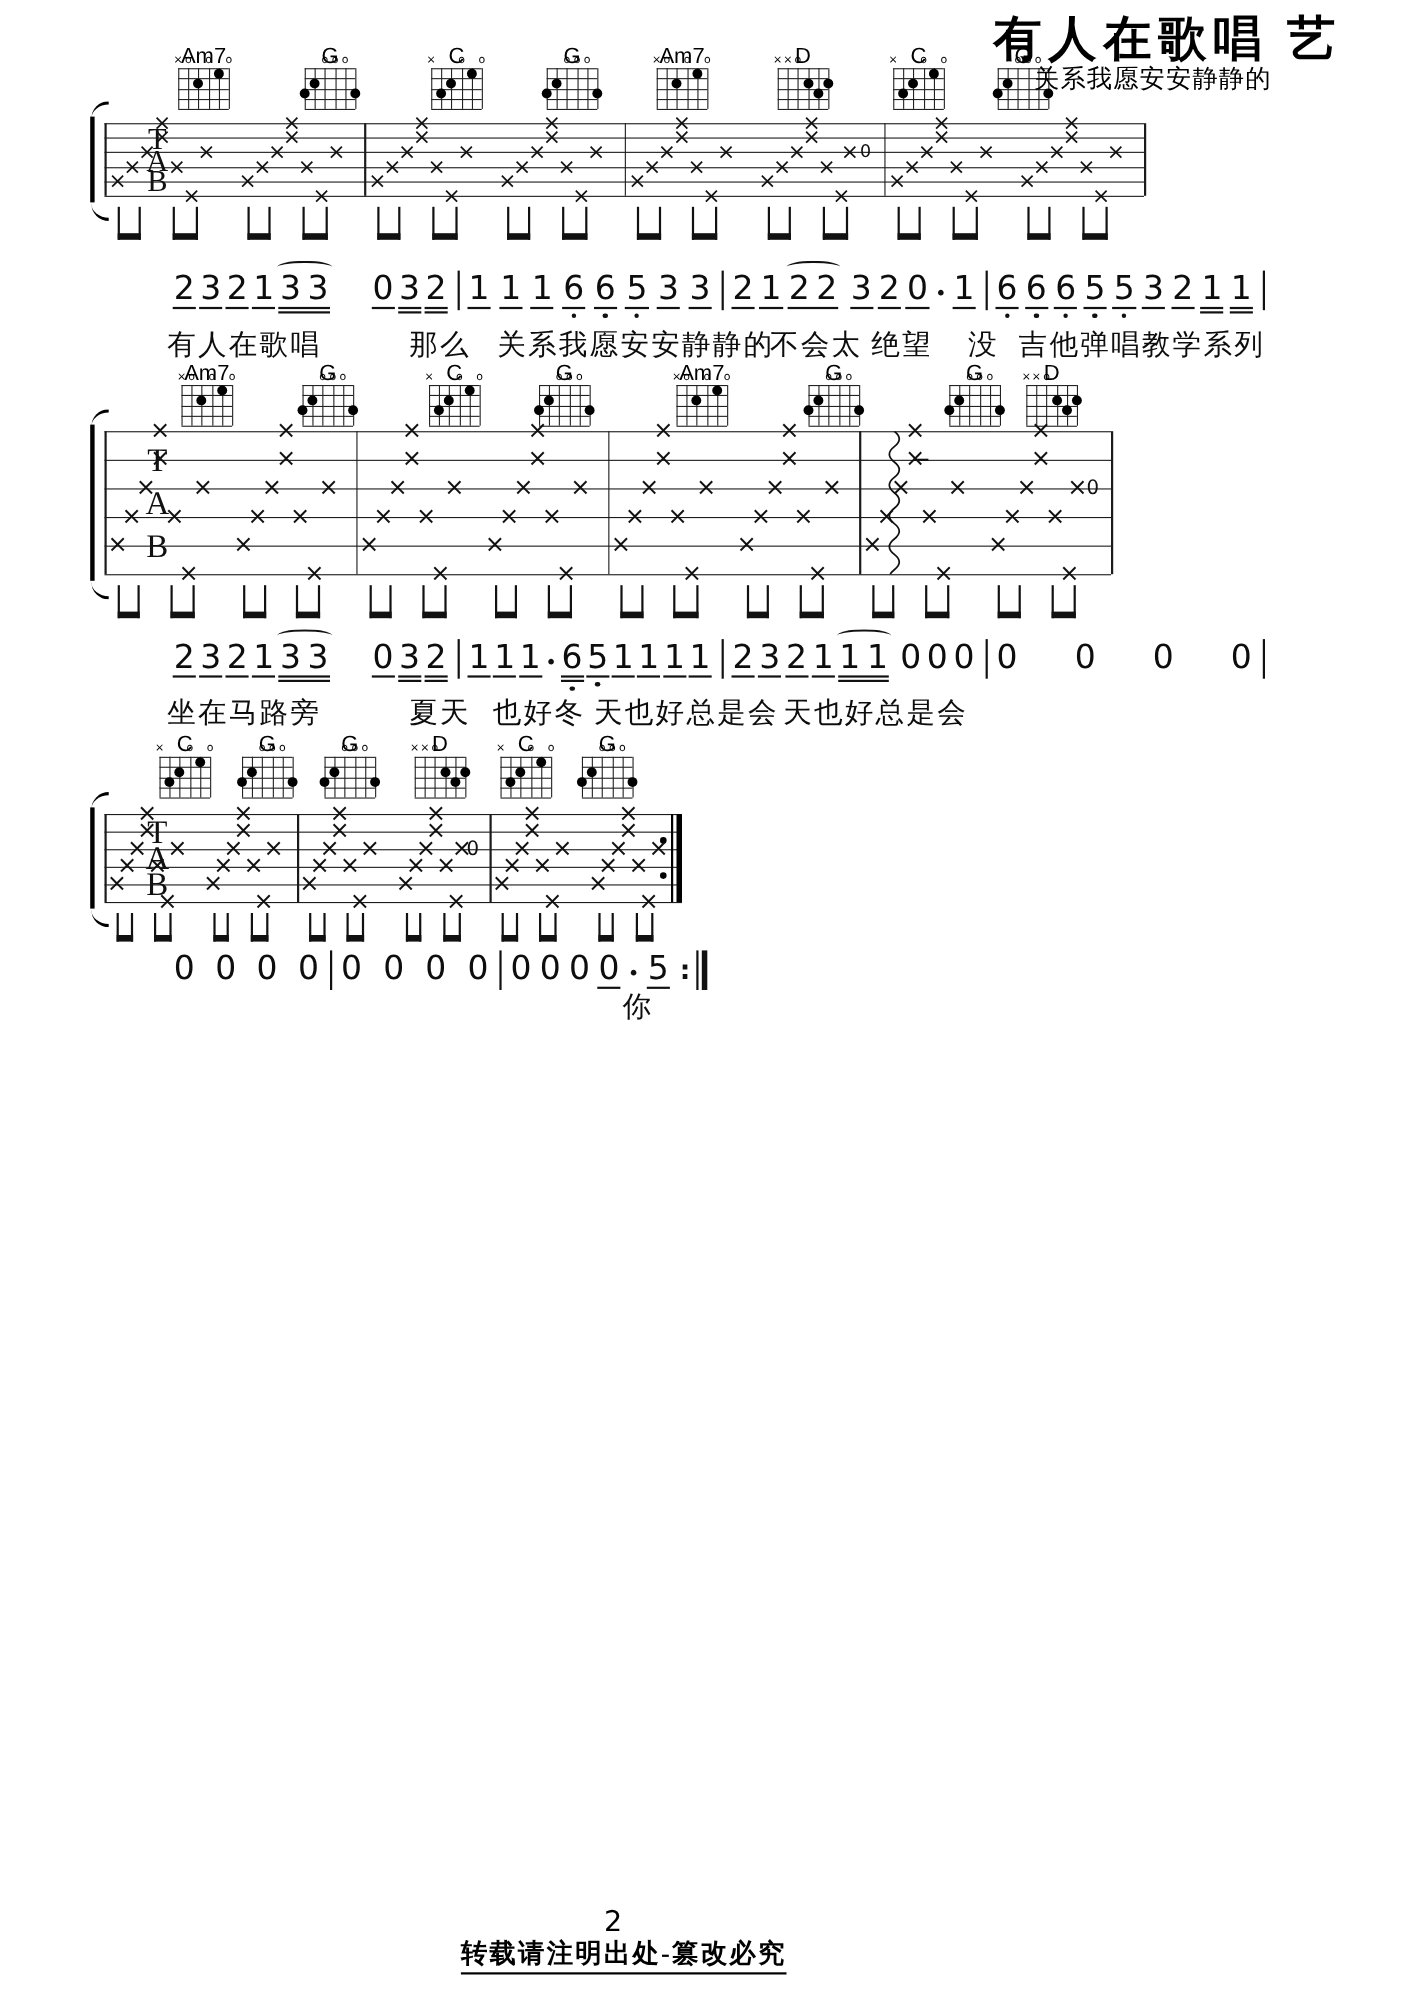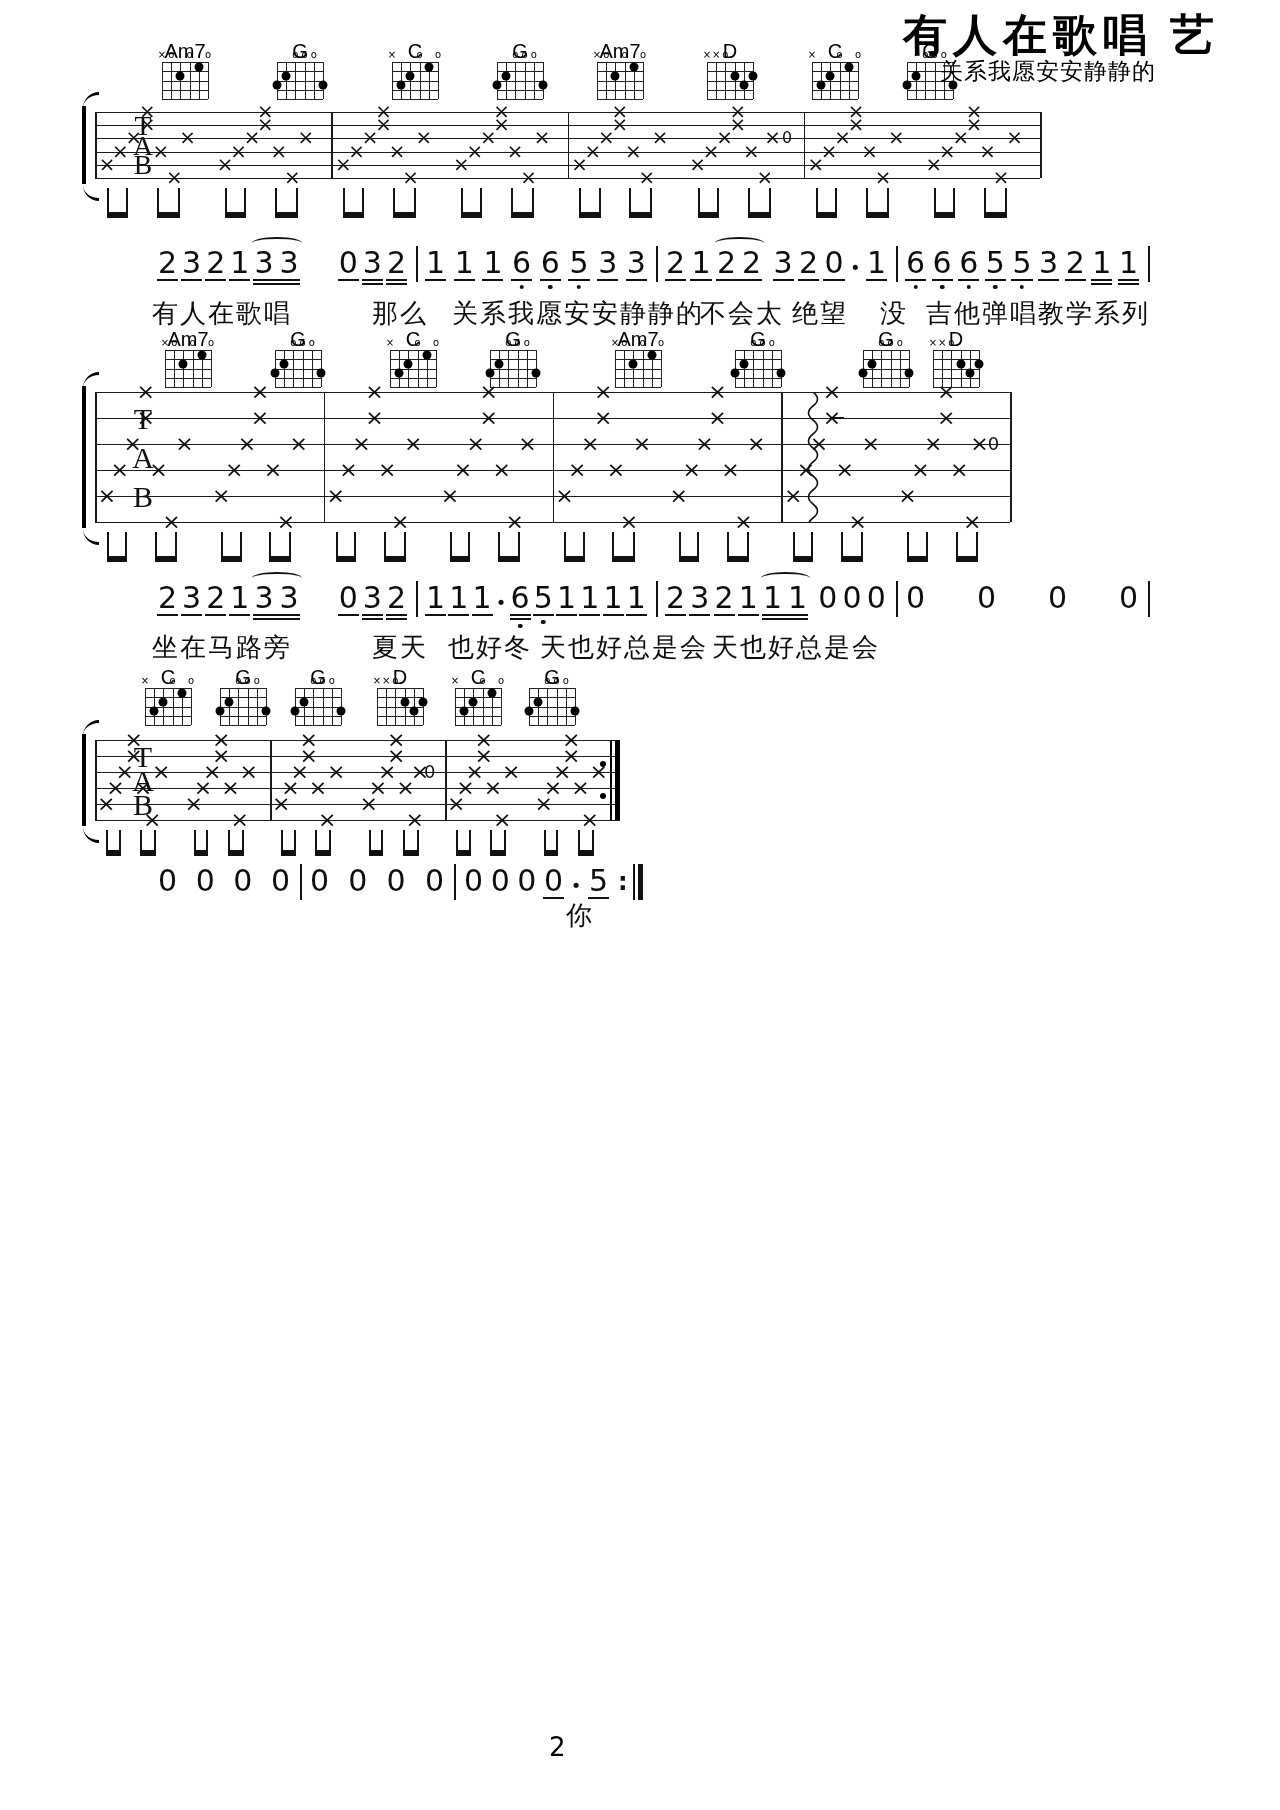--- a/index.html
+++ b/index.html
@@ -845,13 +845,14 @@
       <div style="position: absolute; left: 152px; top: 630px; font-size: 26px; font-family: &quot;Liberation Sans&quot;, sans-serif; letter-spacing: 2px; color: rgb(13, 13, 13); white-space: nowrap;">坐在马路旁</div>
       <div style="position: absolute; left: 372px; top: 630px; font-size: 26px; font-family: &quot;Liberation Sans&quot;, sans-serif; letter-spacing: 2px; color: rgb(13, 13, 13); white-space: nowrap;">夏天</div>
       <div style="position: absolute; left: 448px; top: 630px; font-size: 26px; font-family: &quot;Liberation Sans&quot;, sans-serif; letter-spacing: 2px; color: rgb(13, 13, 13); white-space: nowrap;">也好冬</div>
       <div style="position: absolute; left: 540px; top: 630px; font-size: 26px; font-family: &quot;Liberation Sans&quot;, sans-serif; letter-spacing: 2px; color: rgb(13, 13, 13); white-space: nowrap;">天也好总是会</div>
       <div style="position: absolute; left: 712px; top: 630px; font-size: 26px; font-family: &quot;Liberation Sans&quot;, sans-serif; letter-spacing: 2px; color: rgb(13, 13, 13); white-space: nowrap;">天也好总是会</div>
       <div style="position: absolute; left: 566px; top: 898px; font-size: 26px; font-family: &quot;Liberation Sans&quot;, sans-serif; letter-spacing: 2px; color: rgb(13, 13, 13); white-space: nowrap;">你</div>
     </div>
   <div class="hdr-title">有人在歌唱 艺</div>
   <div class="hdr-sub">关系我愿安安静静的</div>
   <div class="pageno">2</div>
+  <div class="notice">转载请注明出处-篡改必究</div>
 </div>
 
 </body></html>

